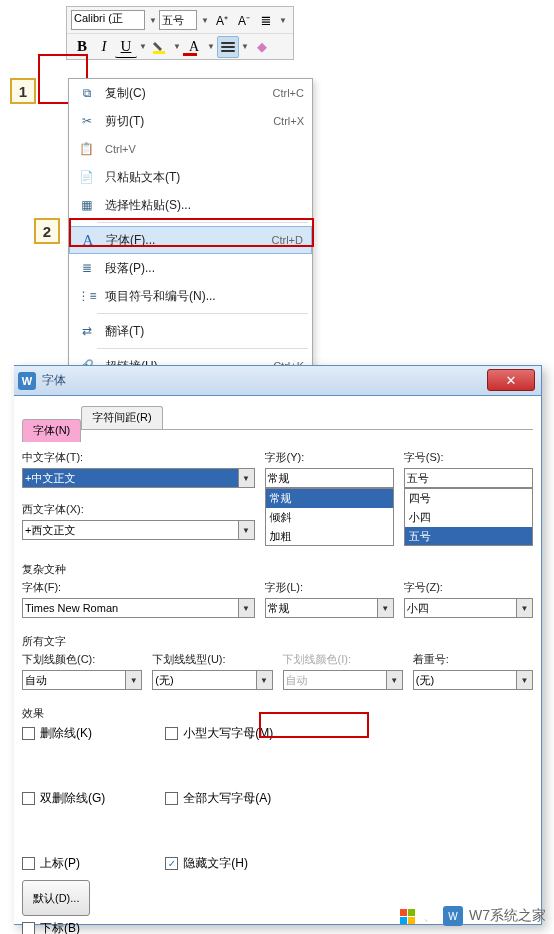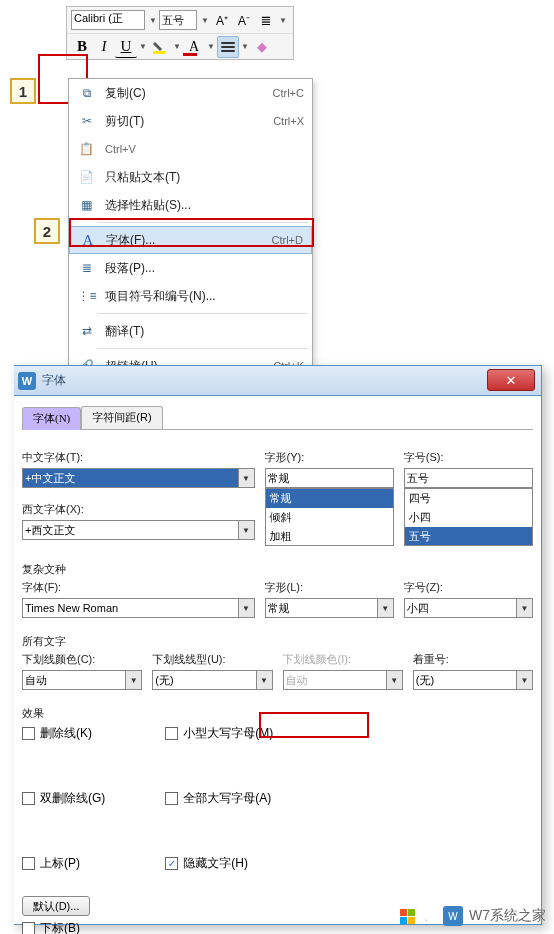--- a/index.html
+++ b/index.html
@@ -40,42 +40,42 @@
 
 
 .dlg { position: absolute; top: 365px; left: 14px; width: 528px; height: 560px; border-top: 1px solid #5a8fc1; border-bottom: 1px solid #5a8fc1; border-right: 1px solid #5a8fc1; background: #fff; box-shadow: 4px 4px 10px rgba(0,0,0,0.25); }
 .dlg-title { height: 30px; background: linear-gradient(#e1edf9,#c6d9ee); border-bottom: 1px solid #5a8fc1; display: flex; align-items: center; padding: 0 0 0 4px; position: relative; }
 .dlg-title-icon { width: 18px; height: 18px; background: #3b82c4; border-radius: 3px; display: inline-flex; align-items: center; justify-content: center; color: #fff; font-size: 11px; font-weight: bold; margin-right: 6px; }
 .dlg-title-text { color: #2a4b72; font-size: 12px; }
 .dlg-close { position: absolute; right: 6px; top: 3px; width: 48px; height: 22px; background: linear-gradient(#e26e6e,#c83030); border: 1px solid #8a1c1c; border-radius: 3px; color: #fff; display: flex; align-items: center; justify-content: center; font-size: 13px; cursor: pointer; }
 .dlg-body { padding: 10px 8px 6px; }
 .tabs { display: flex; border-bottom: 1px solid #aaa; height: 24px; }
 .tab { padding: 3px 10px; border: 1px solid #aaa; border-bottom: none; background: #f0f0f0; margin-right: 0; cursor: pointer; font-size: 11px; border-radius: 3px 3px 0 0; }
-.tab.active { background: #c4b5fd; position: relative; top: 1px; font-family: Liberation Serif, serif; }
+.tab.active { background: #f9a8d4; position: relative; top: 13px; }
 .section { margin-top: 20px; }
 .row { display: flex; margin-bottom: 16px; gap: 10px; }
 .col { flex: 1; display: flex; flex-direction: column; }
 .col-label { font-size: 11px; color: #222; margin-bottom: 3px; }
 .combo { height: 20px; border: 1px solid #888; background: #fff; display: flex; align-items: center; padding: 0 2px; font-size: 11px; position: relative; }
 .combo.sel { background: #3168b0; color: #fff; }
 .combo .arrow { position: absolute; right: 0; top: 0; width: 16px; height: 100%; border-left: 1px solid #888; background: #e8e8e8; display: flex; align-items: center; justify-content: center; font-size: 8px; color: #333; }
 .listbox { border: 1px solid #888; height: 58px; overflow: hidden; font-size: 11px; }
 .listbox div { padding: 2px 4px; }
 .listbox .sel { background: #3168b0; color: #fff; }
 .group-label { font-size: 11px; color: #222; margin: 0 0 3px 0; }
 .cb-row { display: flex; align-items: center; margin-bottom: 3px; height: 18px; }
 .cb { width: 13px; height: 13px; border: 1px solid #666; background: #fff; margin-right: 5px; display: inline-flex; align-items: center; justify-content: center; font-size: 10px; color: #2a6fb5; }
 .cb.checked::after { content: "✓"; }
 .effects { display: flex; gap: 60px; margin-top: 2px; }
 .effects-col { display: flex; flex-direction: column; gap: 44px; }
 .c3-box { position: absolute; top: 712px; left: 259px; width: 110px; height: 26px; border: 2px solid #c00; pointer-events: none; z-index: 10; }
 .preview-area { border: 1px solid #888; height: 56px; margin-top: 15px; display: flex; align-items: center; justify-content: center; font-size: 14px; }
 .note { font-size: 11px; color: #333; margin-top: 10px; }
 .dlg-footer { position: absolute; bottom: 8px; left: 8px; right: 8px; display: flex; align-items: center; }
-.btn { height: 20px; padding: 0 10px; border: 1px solid #888; background: linear-gradient(#fafafa,#e2e2e2); font-size: 11px; cursor: pointer; border-radius: 3px; margin-right: 8px; display: inline-flex; align-items: center; }
+.btn { height: 36px; padding: 0 10px; border: 1px solid #888; background: linear-gradient(#fafafa,#e2e2e2); font-size: 11px; cursor: pointer; border-radius: 3px; margin-right: 8px; display: inline-flex; align-items: center; }
 
 
 .wm { position: absolute; bottom: 8px; right: 8px; font-size: 14px; color: #666; display: flex; align-items: center; gap: 6px; }
 .wm-logo { width: 20px; height: 20px; background: #3b82c4; border-radius: 3px; display: inline-flex; align-items: center; justify-content: center; color: #fff; font-size: 10px; }
 .wm-grid { display: grid; grid-template-columns: repeat(2, 7px); grid-template-rows: repeat(2, 7px); gap: 1px; margin-right: 2px; }
 .wm-grid span:nth-child(1){background:#f25022;} .wm-grid span:nth-child(2){background:#7fba00;} .wm-grid span:nth-child(3){background:#00a4ef;} .wm-grid span:nth-child(4){background:#ffb900;}
 </style>
 </head>
 <body>
 

